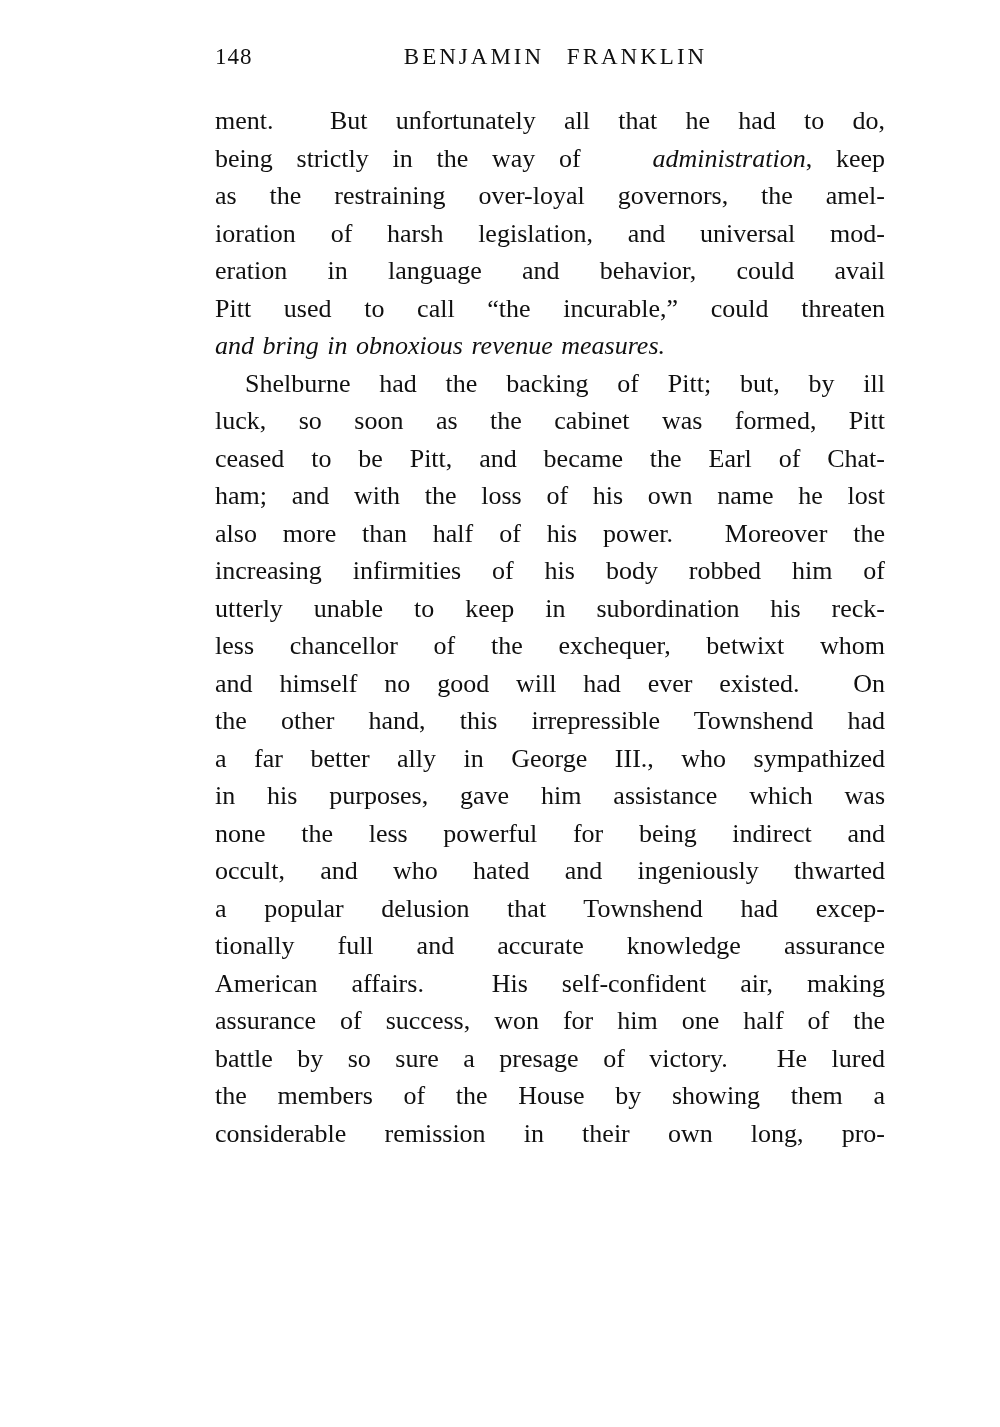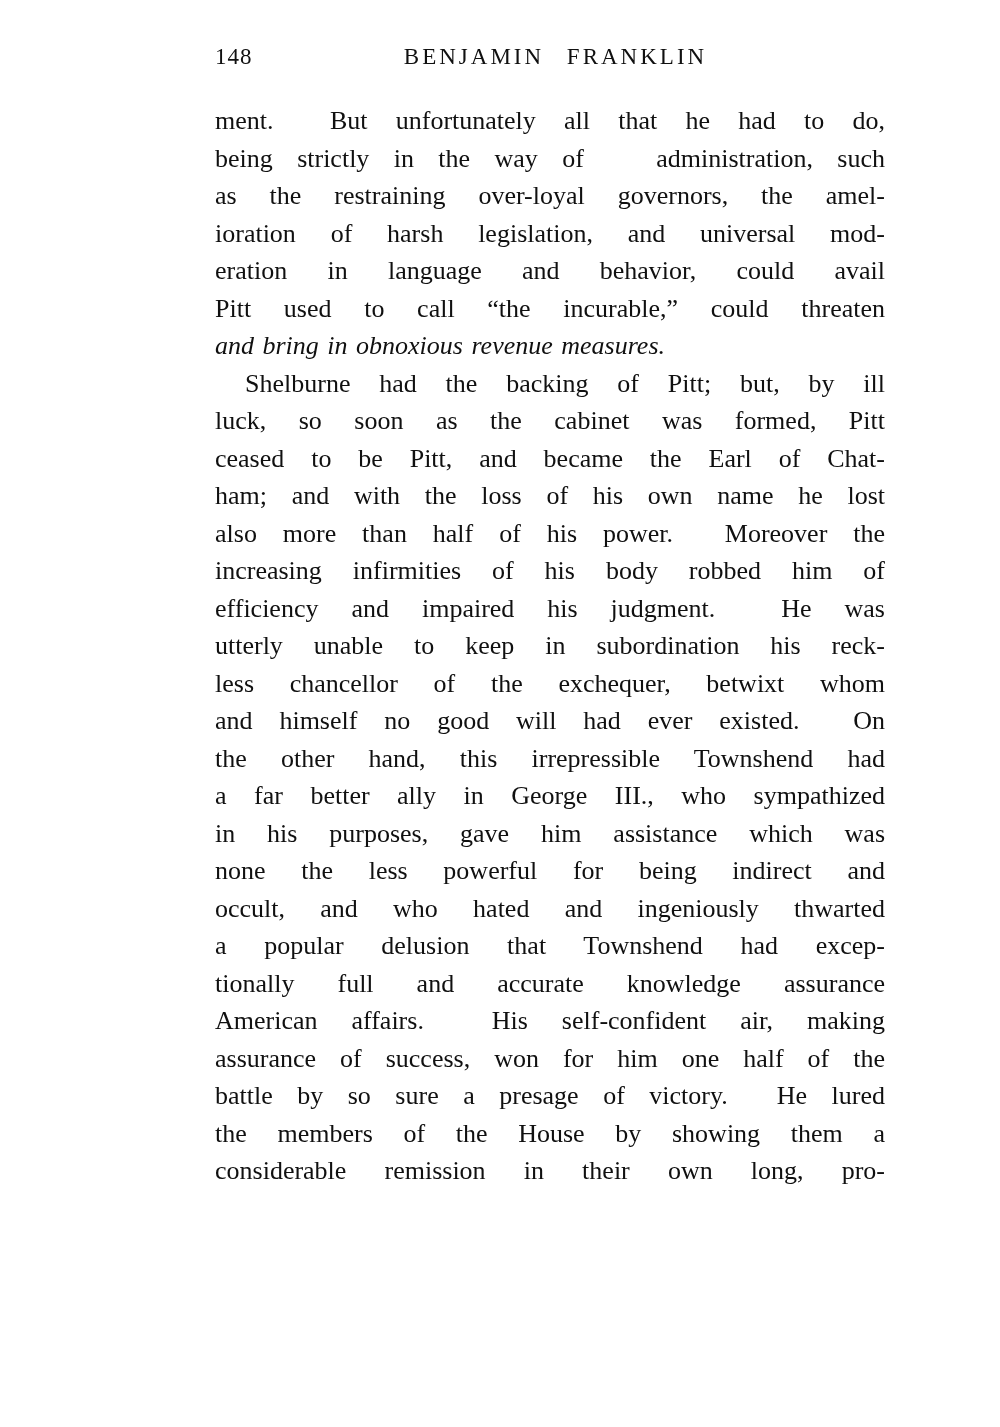--- a/index.html
+++ b/index.html
@@ -64,49 +64,49 @@
   }
   .line.no-just {
     text-align: left;
     text-align-last: left;
     font-style: italic;
   }
   .paragraph.indent .line:first-child {
     text-indent: 30px;
   }
   .italic {
+    font-style: italic;
     margin-left: 48px;
   }
 </style>
 </head>
 <body>
 
 <div class="page">
   <div class="running-head">
     <span class="page-number">148</span>
     <span class="head-title">BENJAMIN FRANKLIN</span>
   </div>
   <div class="text-block">
       <div class="paragraph">
         <div class="line"><span>ment.&nbsp; But unfortunately all that he had to do,</span></div>
-        <div class="line"><span>being strictly in the way of </span><span class="italic">administration</span><span>, such</span></div>
+        <div class="line"><span>being strictly in the way of </span><span class="italic">administration</span><span>, keep</span></div>
         <div class="line"><span>as the restraining over-loyal governors, the amel-</span></div>
         <div class="line"><span>ioration of harsh legislation, and universal mod-</span></div>
         <div class="line"><span>eration in language and behavior, could avail</span></div>
         <div class="line"><span>Pitt used to call “the incurable,” could threaten</span></div>
         <div class="line no-just"><span>and bring in obnoxious revenue measures.</span></div>
       </div>
       <div class="paragraph indent">
         <div class="line"><span>Shelburne had the backing of Pitt; but, by ill</span></div>
         <div class="line"><span>luck, so soon as the cabinet was formed, Pitt</span></div>
         <div class="line"><span>ceased to be Pitt, and became the Earl of Chat-</span></div>
         <div class="line"><span>ham; and with the loss of his own name he lost</span></div>
         <div class="line"><span>also more than half of his power.&nbsp; Moreover the</span></div>
         <div class="line"><span>increasing infirmities of his body robbed him of</span></div>
-        <div class="line"><span>efficiency and impaired his judgment.&nbsp; He was</span></div>
         <div class="line"><span>utterly unable to keep in subordination his reck-</span></div>
         <div class="line"><span>less chancellor of the exchequer, betwixt whom</span></div>
         <div class="line"><span>and himself no good will had ever existed.&nbsp; On</span></div>
         <div class="line"><span>the other hand, this irrepressible Townshend had</span></div>
         <div class="line"><span>a far better ally in George III., who sympathized</span></div>
         <div class="line"><span>in his purposes, gave him assistance which was</span></div>
         <div class="line"><span>none the less powerful for being indirect and</span></div>
         <div class="line"><span>occult, and who hated and ingeniously thwarted</span></div>
         <div class="line"><span>a popular delusion that Townshend had excep-</span></div>
         <div class="line"><span>tionally full and accurate knowledge assurance</span></div>

